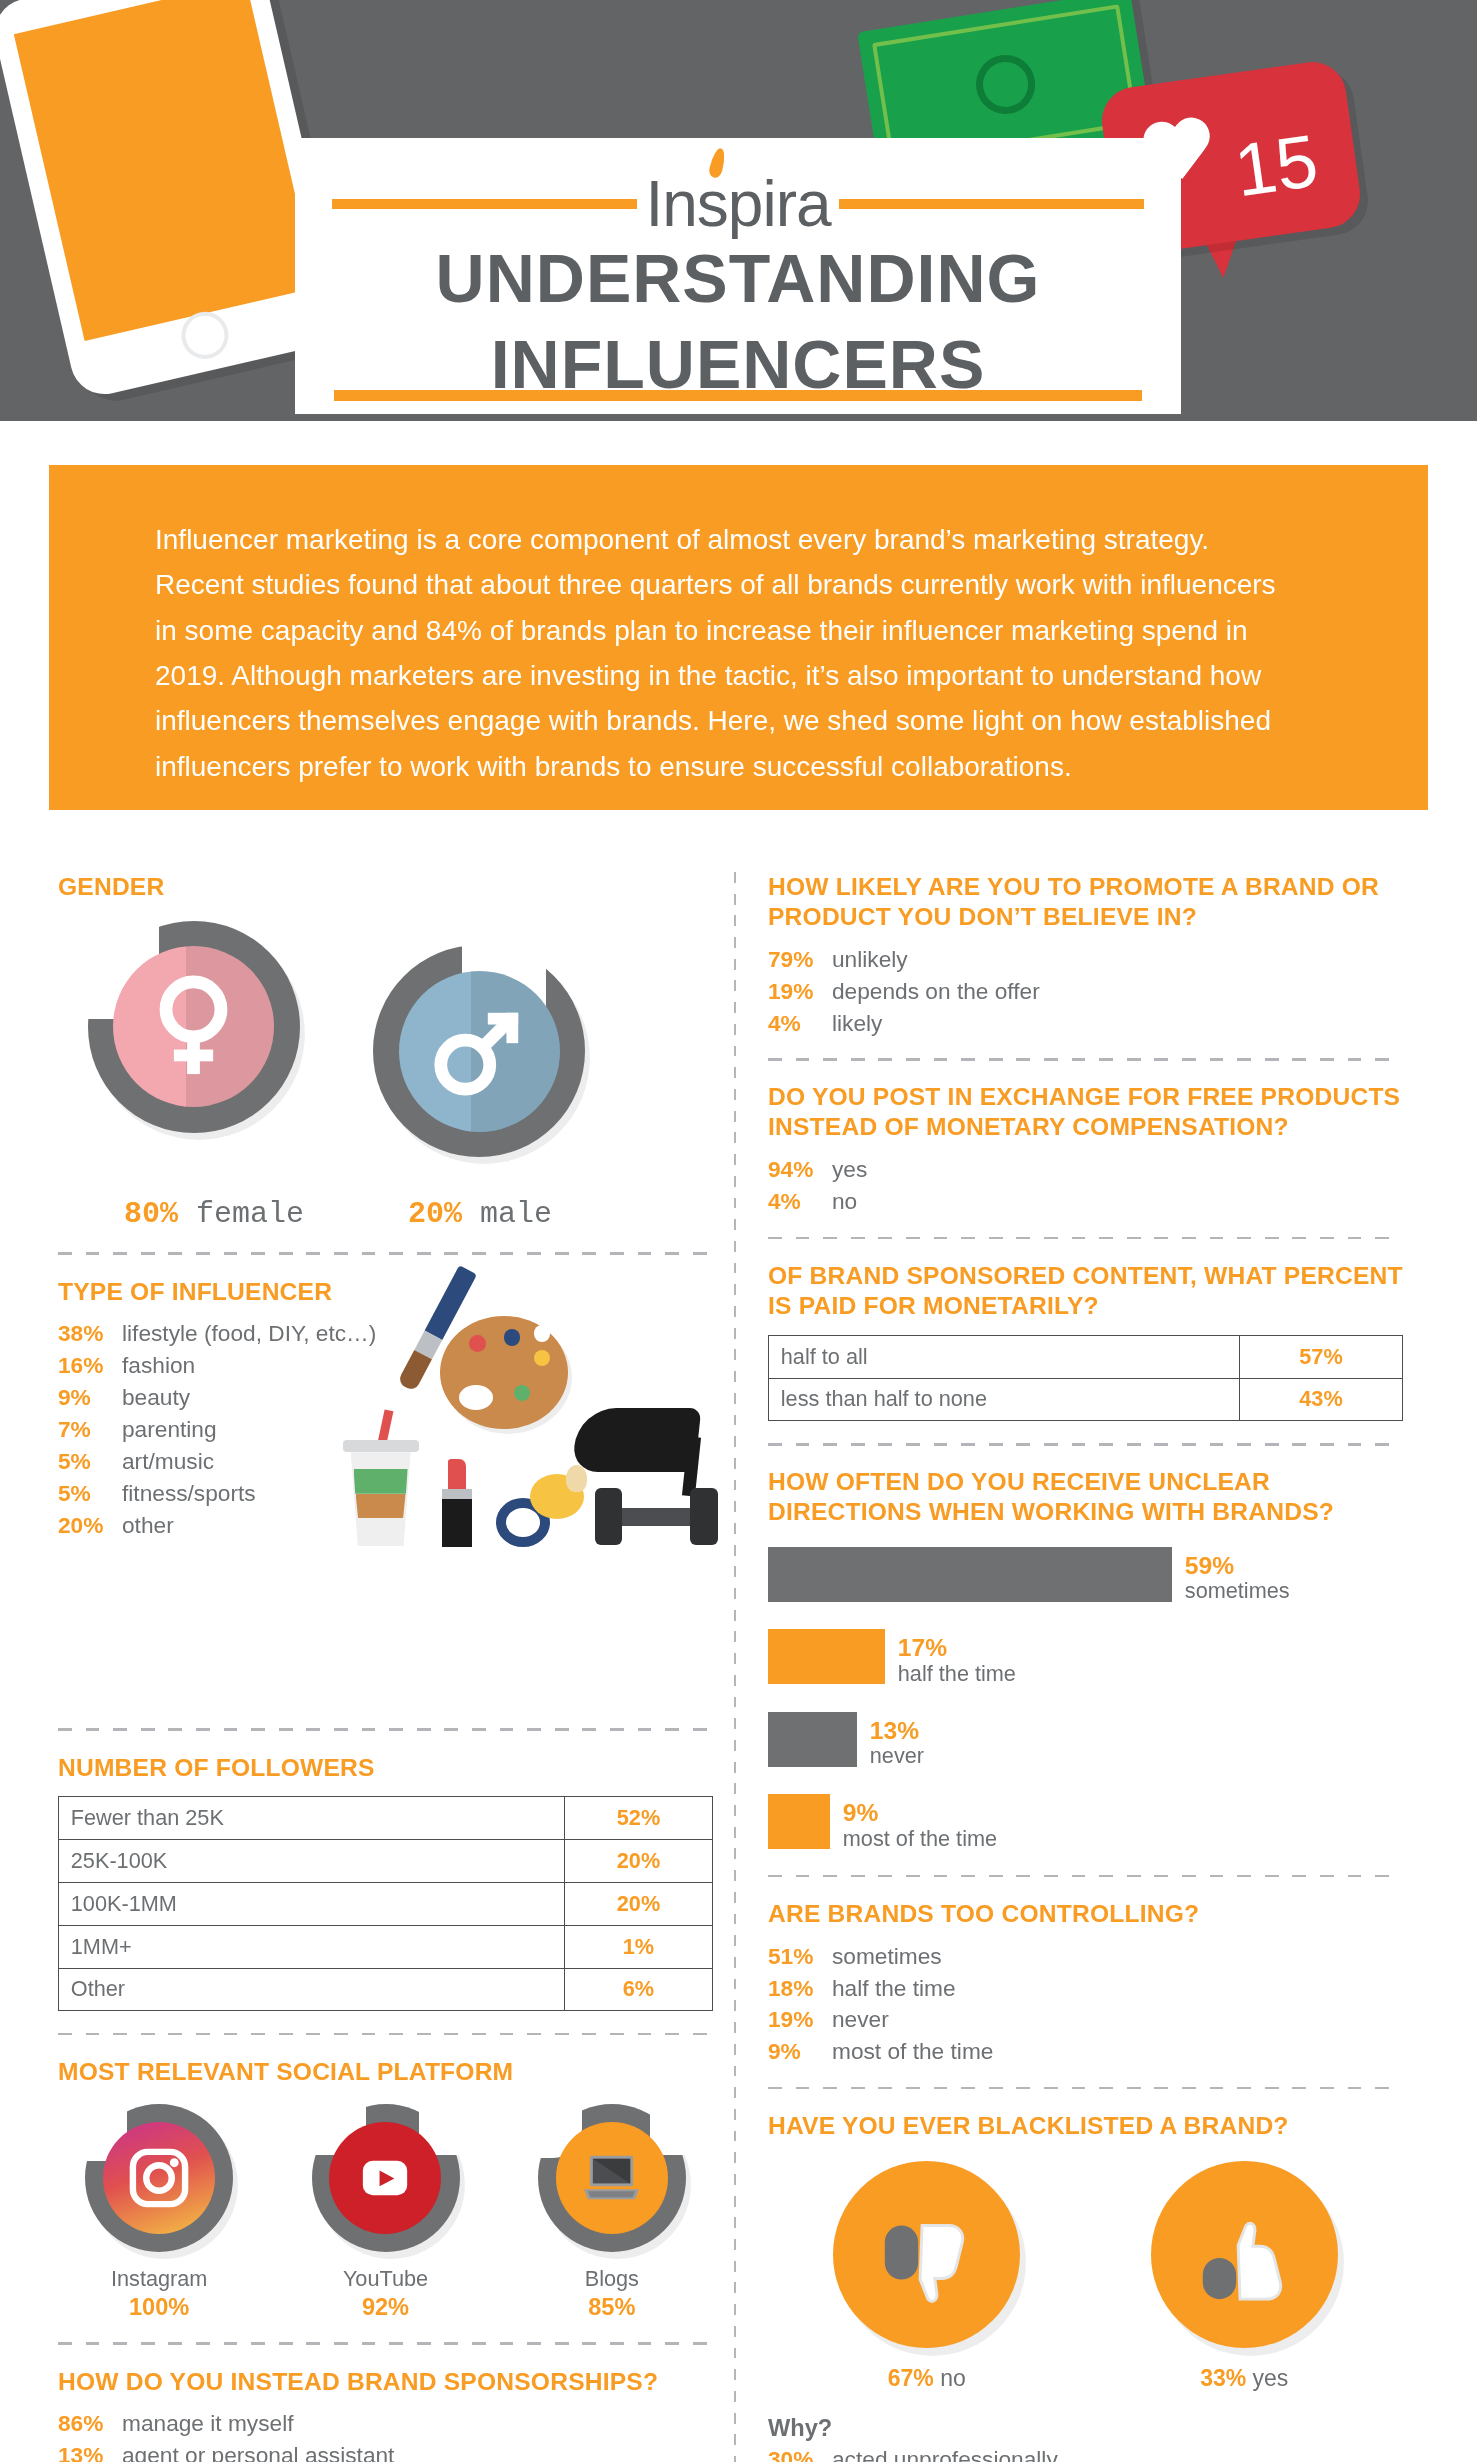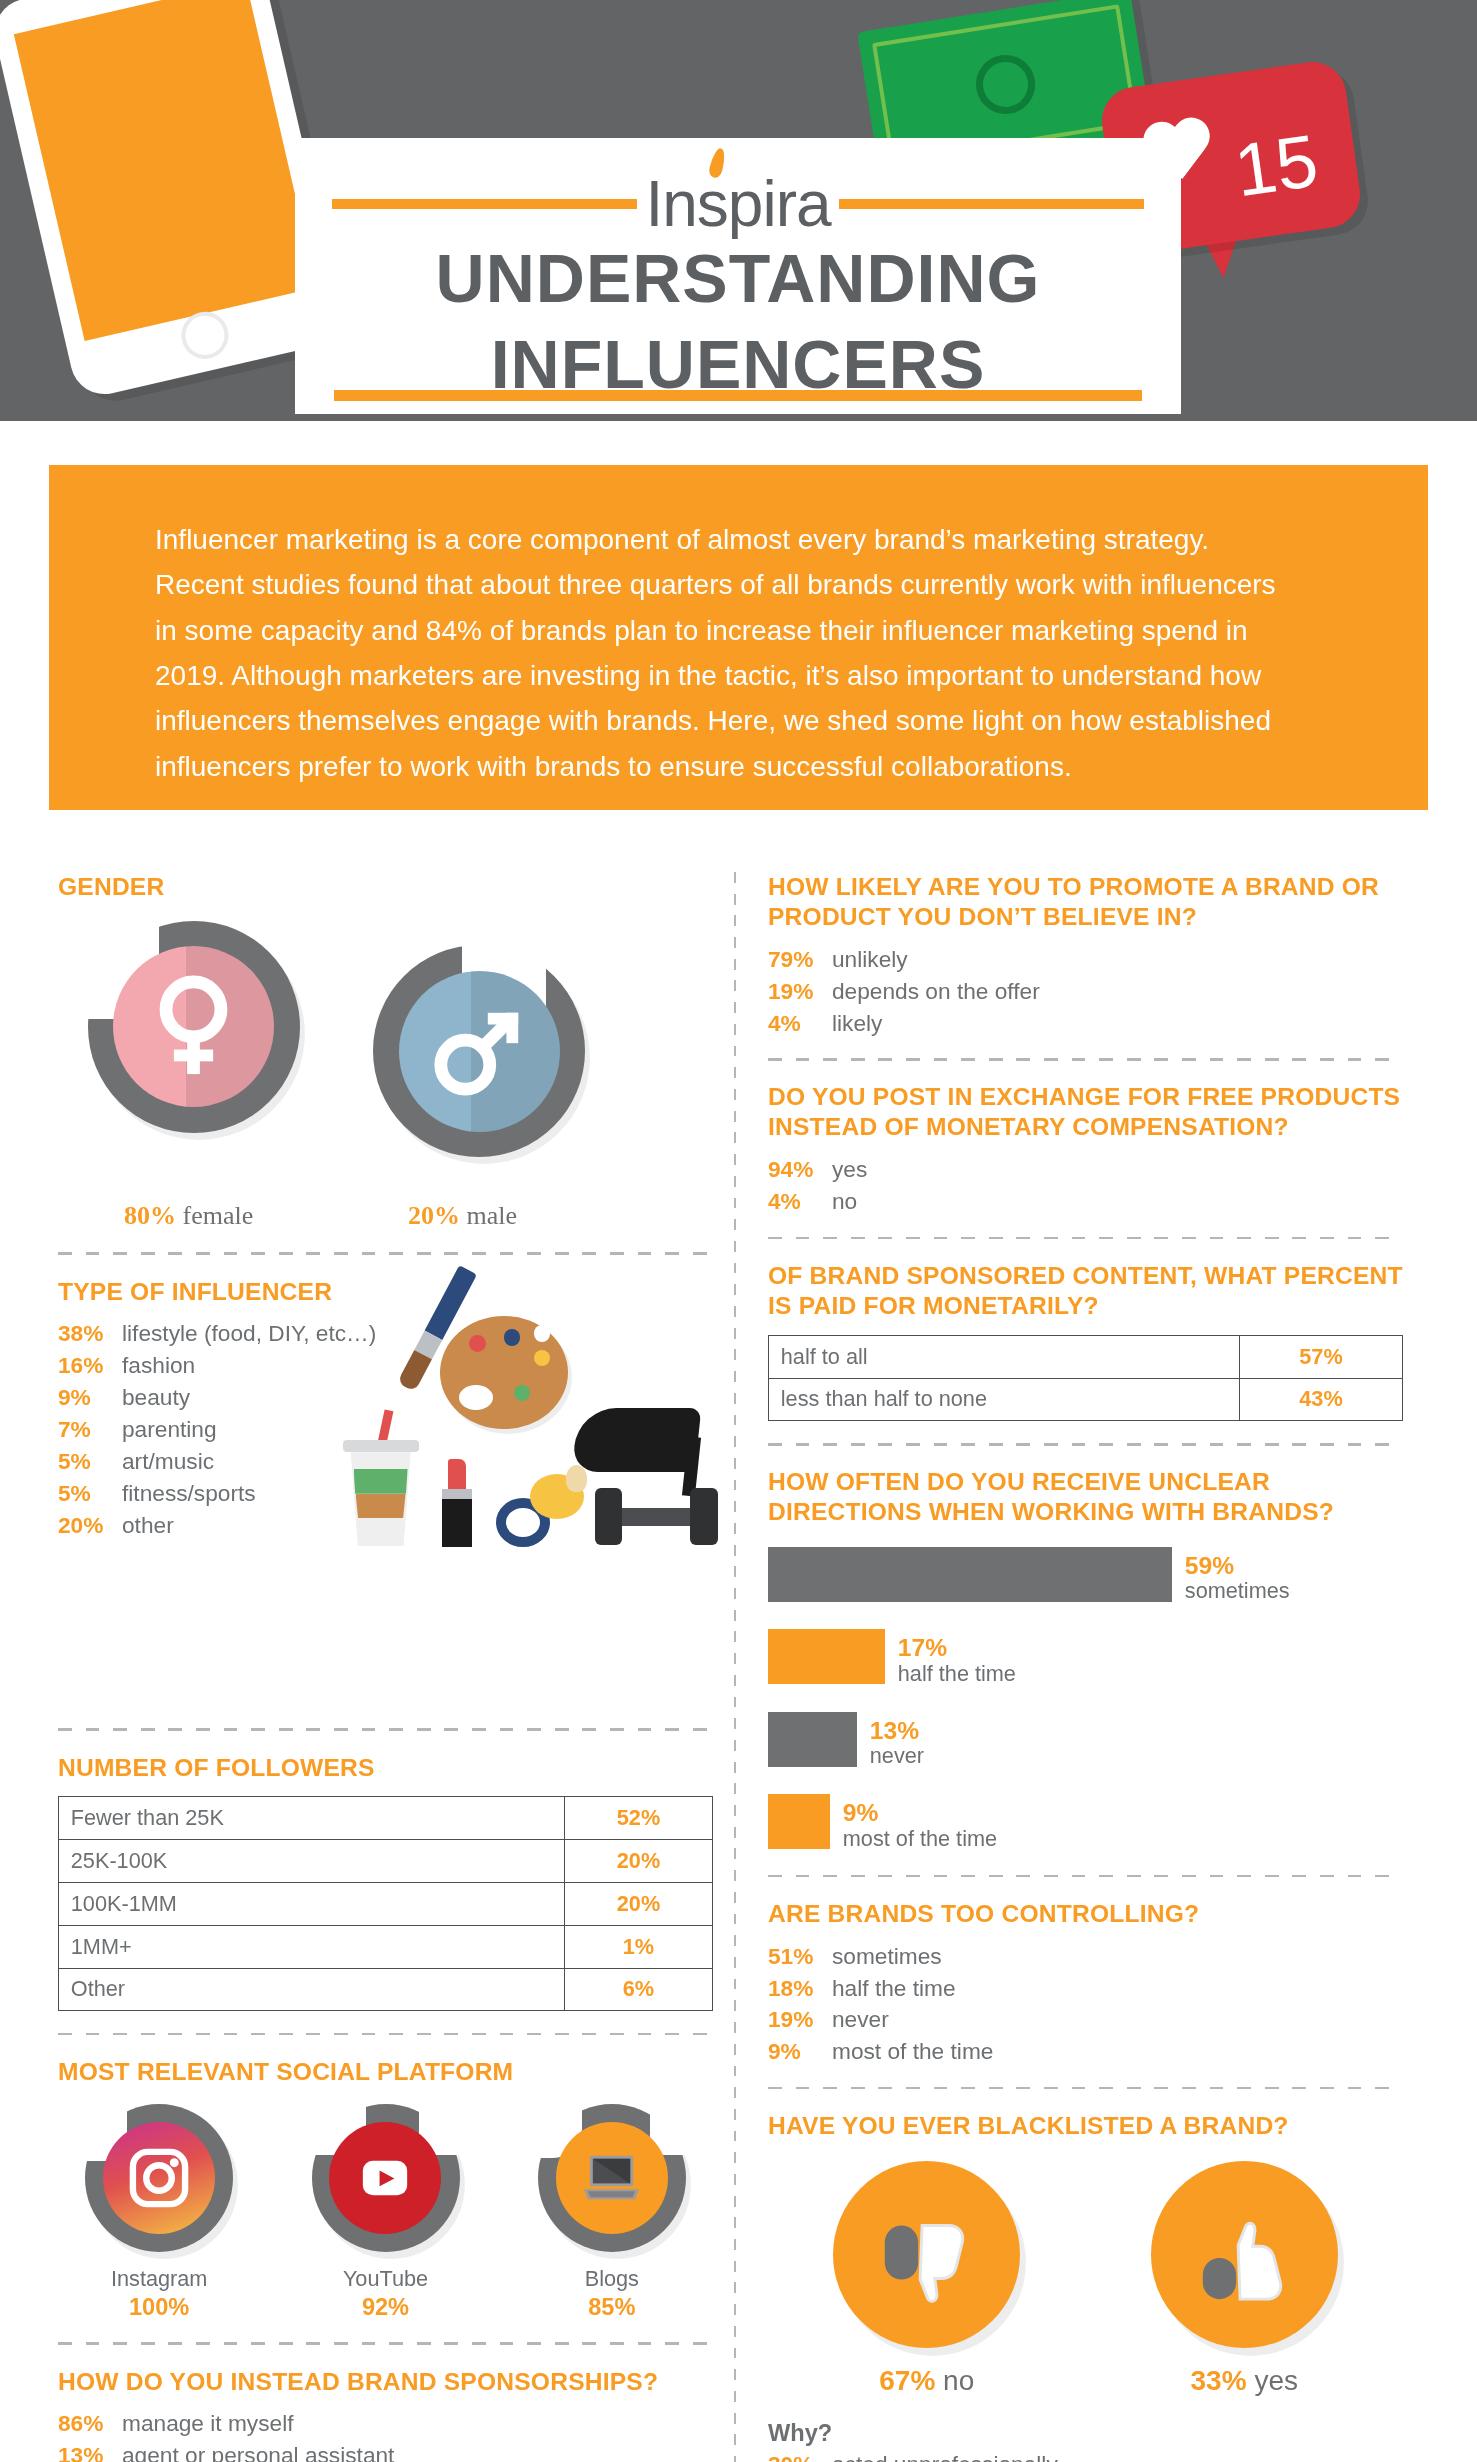--- a/index.html
+++ b/index.html
@@ -287,23 +287,23 @@
   }
   .sym {
     position: absolute;
     left: 0; top: 0; right: 0; bottom: 0;
     display: flex; align-items: center; justify-content: center;
     z-index: 3;
   }
   .gender-caption {
     position: absolute;
     bottom: 0;
-    font-size: 26px;
+    font-size: 30px;
     color: #6d7073;
-    font-family: Liberation Serif, serif;
+    font-family: Liberation Mono, monospace;
   }
   .gender-caption b { color: #F89C24; font-weight: 700; }
 
   
   table.dt {
     width: 100%;
     border-collapse: collapse;
     margin-top: 4.9px;
   }
   table.dt td {
@@ -478,21 +478,21 @@
   .thumb-circle {
     width: 187px; height: 187px;
     margin: 0 auto;
     border-radius: 50%;
     background: #F89C24;
     display: flex; align-items: center; justify-content: center;
     box-shadow: 5.9px 7.9px 0 rgba(0,0,0,0.07);
   }
   .thumb-caption {
     margin-top: 16.7px;
-    font-size: 28px;
+    font-size: 23px;
     color: #6d7073;
     font-family: "Liberation Sans", sans-serif;
   }
   .thumb-caption b { color: #F89C24; font-weight: 700; }
 
   .why-h {
     font-size: 23.6px;
     font-weight: 700;
     color: #6d7073;
     margin-bottom: 3.9px;

